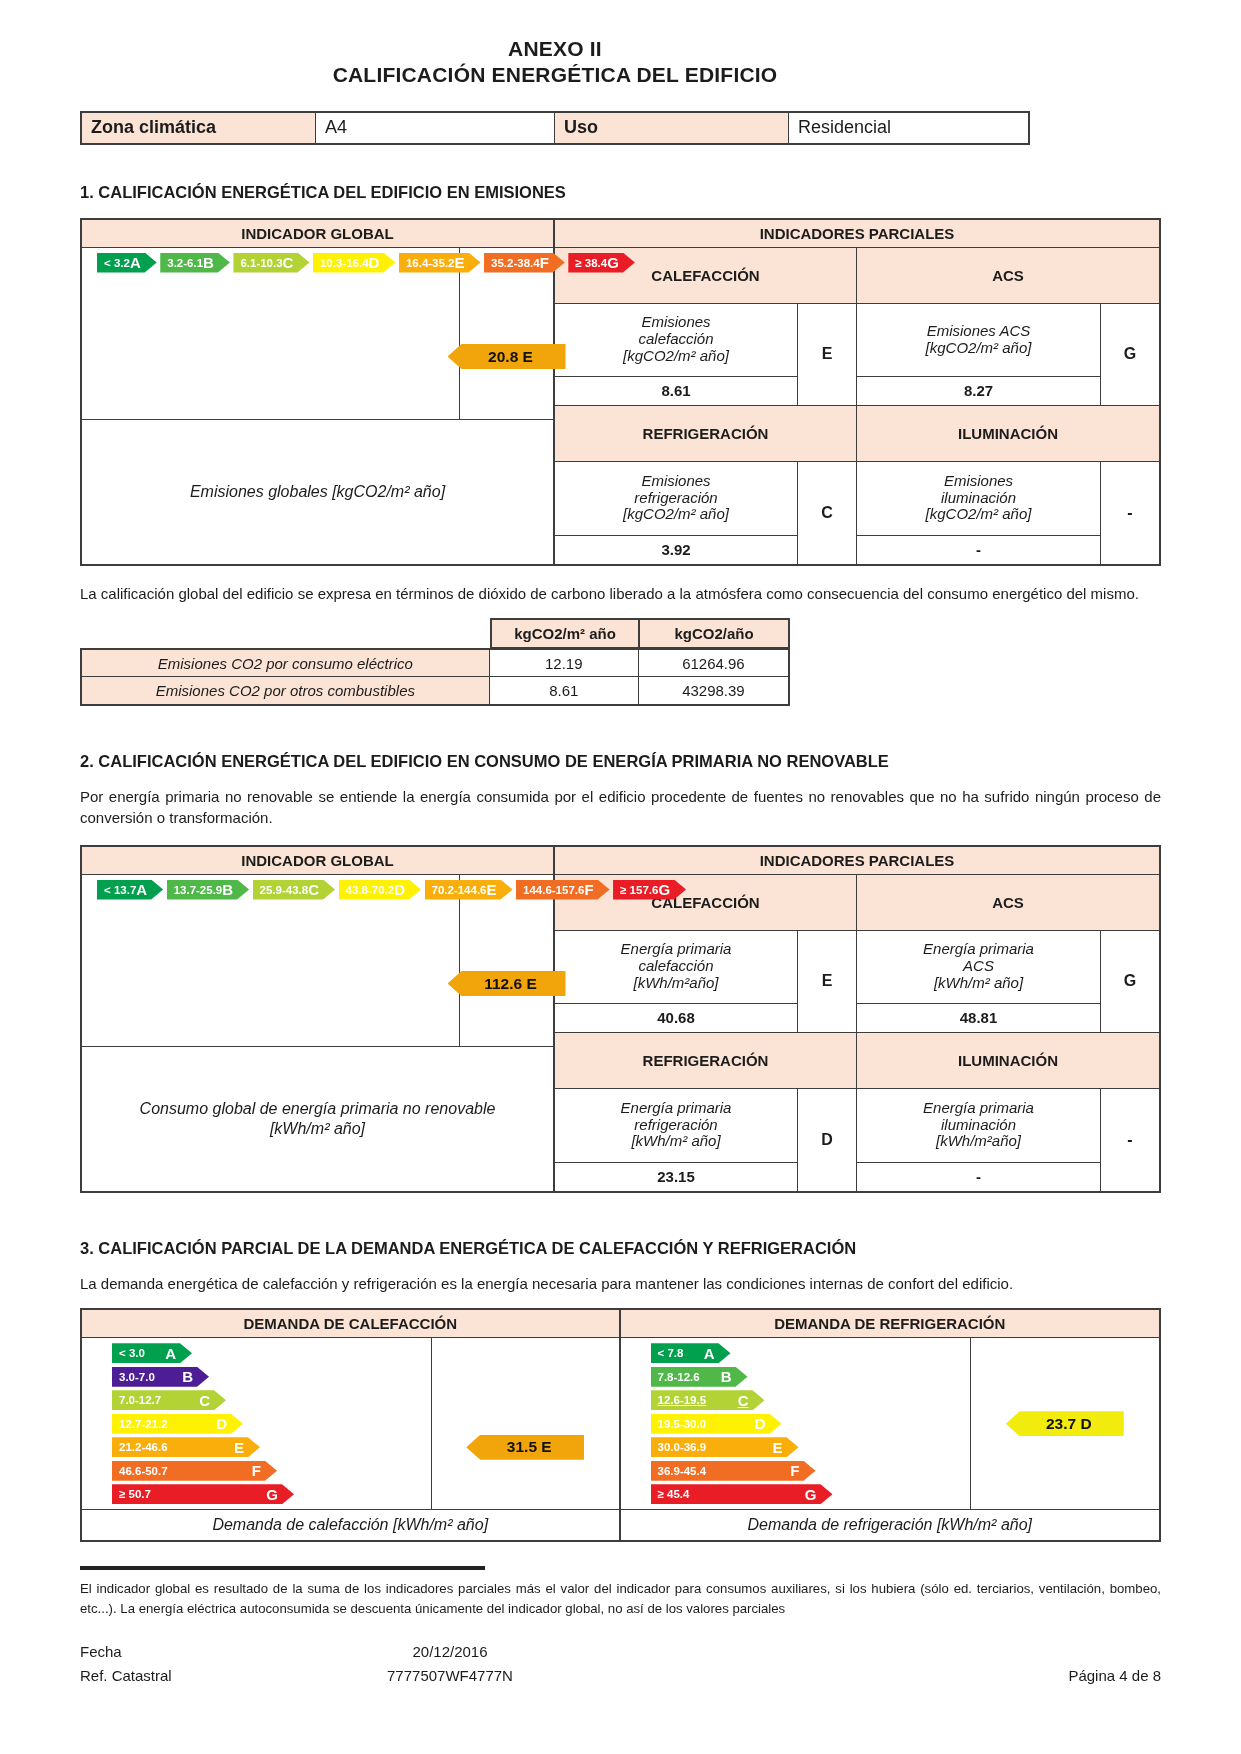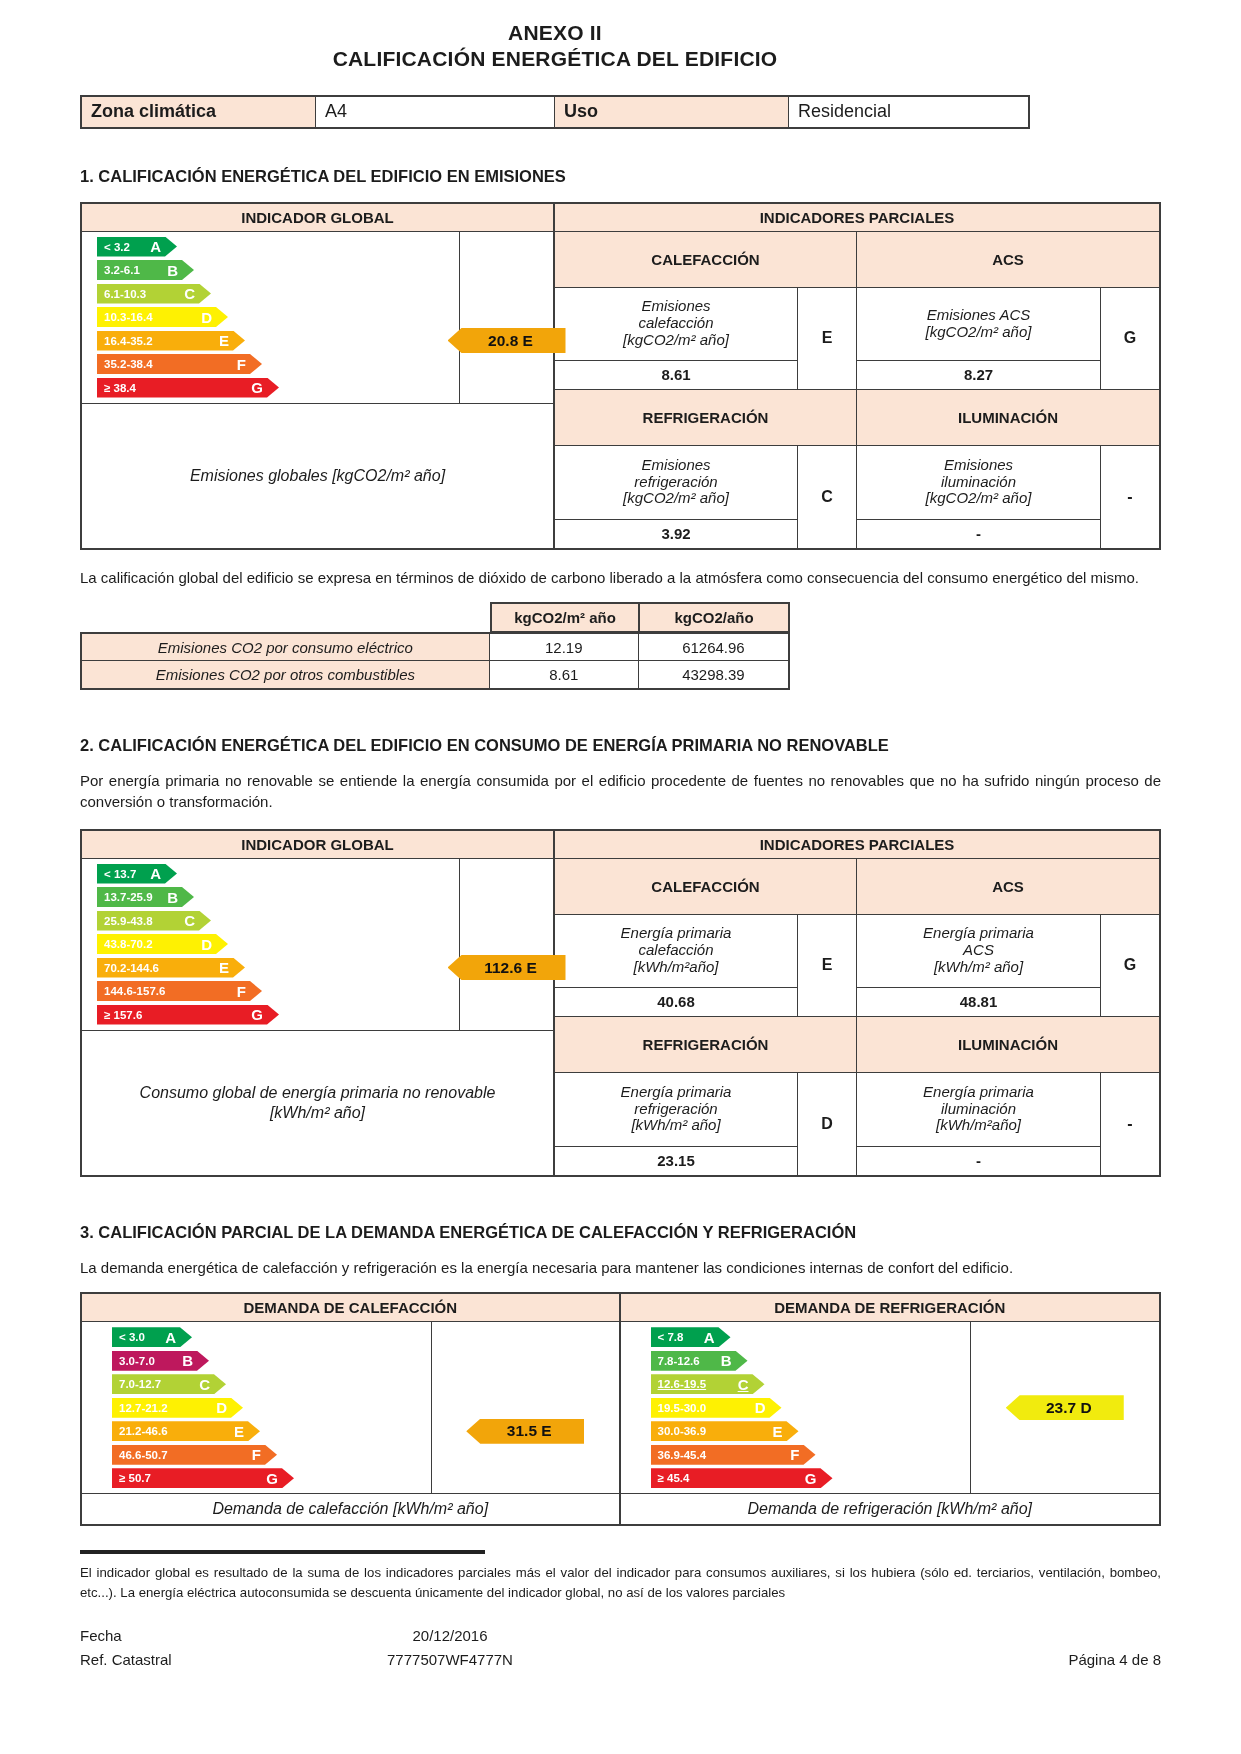--- a/index.html
+++ b/index.html
@@ -1,18 +1,18 @@
 <!DOCTYPE html>
 <html style="--peach: #fbe4d5; --bd: #3d3d3d;"><head>
 <meta charset="utf-8">
 <style>
   *{box-sizing:border-box;margin:0;padding:0}
   html,body{background:#ffffff}
   body{width:1241px;height:1754px;font-family:"Liberation Sans",sans-serif;color:#1c1c1c;overflow:hidden}
-  .content{padding:20px 80px 0 80px}
+  .content{padding:36px 80px 0 80px}
 
   .title-block{width:950px;text-align:center;font-weight:bold;font-size:21px;line-height:1.25;letter-spacing:.2px}
 
   
   .info-table{display:flex;margin-top:22px;width:950px;border:2px solid var(--bd)}
   .info-cell{height:30px;display:flex;align-items:center;padding-left:9px;font-size:18px;border-right:1px solid var(--bd)}
   .info-cell:last-child{border-right:none}
   .info-label{width:234px;background:var(--peach);font-weight:bold}
   .info-value{width:239px}
 
@@ -21,21 +21,21 @@
 
   
   .cert-table{border:2px solid var(--bd);width:1081px}
   .ct-headers{display:flex;height:28px;border-bottom:1px solid var(--bd)}
   .ct-h{background:var(--peach);font-weight:bold;font-size:15px;display:flex;align-items:center;justify-content:center}
   .ct-h-left{width:473px;border-right:2px solid var(--bd)}
   .ct-h-right{flex:1}
   .ct-body{display:flex}
   .ct-left{width:473px;border-right:2px solid var(--bd);display:flex;flex-direction:column}
   .scale-zone{height:172px;display:flex;border-bottom:1px solid var(--bd)}
-  .scale-col{width:378px;border-right:1px solid var(--bd);padding:5px 0 0 15px;display:flex;flex-direction:column;gap:3.5px}
+  .scale-col{width:378px;border-right:1px solid var(--bd);padding:5px 0 0 15px;display:flex;flex-direction:row;gap:3.5px}
   .rating-col{flex:1;position:relative}
   .global-label{flex:1;display:flex;align-items:center;justify-content:center;text-align:center;font-style:italic;font-size:16px;white-space:pre-line;line-height:1.25}
   .ct-right{flex:1;display:grid;grid-template-columns:1fr 1fr;grid-template-rows:158px 158px}
   .quad{display:flex;flex-direction:column}
   .quad-l{border-right:1.5px solid var(--bd)}
   .quad-t{border-bottom:1px solid var(--bd)}
   .quad-header{height:56px;background:var(--peach);display:flex;align-items:center;justify-content:center;font-weight:bold;font-size:15px;border-bottom:1px solid var(--bd)}
   .quad-body{flex:1;display:grid;grid-template-columns:1fr 58px;grid-template-rows:1fr 28px}
   .quad-label{grid-area:1/1/2/2;border-right:1px solid var(--bd);border-bottom:1px solid var(--bd);display:flex;align-items:center;justify-content:center;text-align:center;font-style:italic;font-size:15px;line-height:1.12;white-space:pre-line}
   .quad-value{grid-area:2/1/3/2;border-right:1px solid var(--bd);display:flex;align-items:center;justify-content:center;font-weight:bold;font-size:15px}
@@ -304,21 +304,21 @@
 
   <div class="demand-table">
     <div class="dt-half left">
       <div class="dt-header">DEMANDA DE CALEFACCIÓN</div>
       <div class="dt-body">
         <div class="dt-scale">
             <div class="band" style="width: 80px; background: rgb(0, 160, 78);">
               <span class="band-range">&lt; 3.0</span>
               <span class="band-letter">A</span>
             </div>
-            <div class="band" style="width: 97px; background: #be185d;">
+            <div class="band" style="width: 97px; background: #4c1d95;">
               <span class="band-range">3.0-7.0</span>
               <span class="band-letter">B</span>
             </div>
             <div class="band" style="width: 114px; background: rgb(178, 210, 53);">
               <span class="band-range">7.0-12.7</span>
               <span class="band-letter">C</span>
             </div>
             <div class="band" style="width: 131px; background: rgb(254, 241, 2); gap: 7px;">
               <span class="band-range">12.7-21.2</span>
               <span class="band-letter">D</span>

